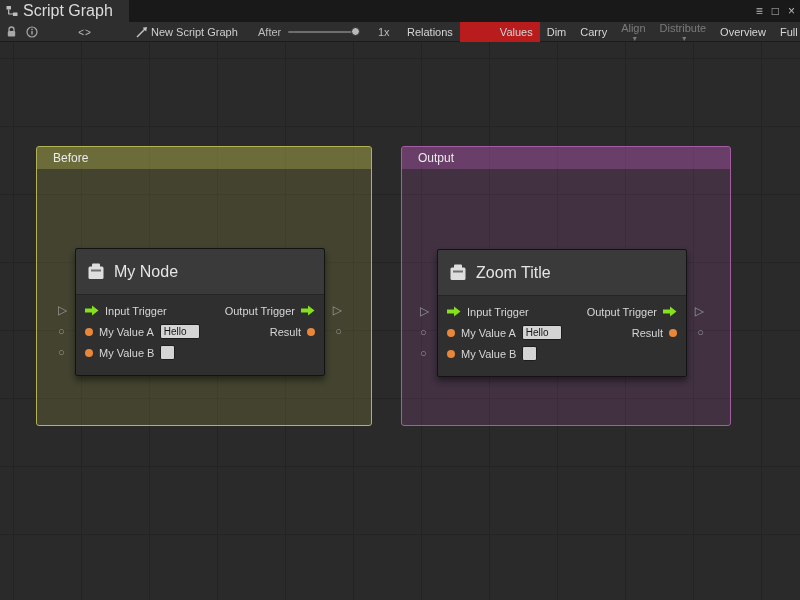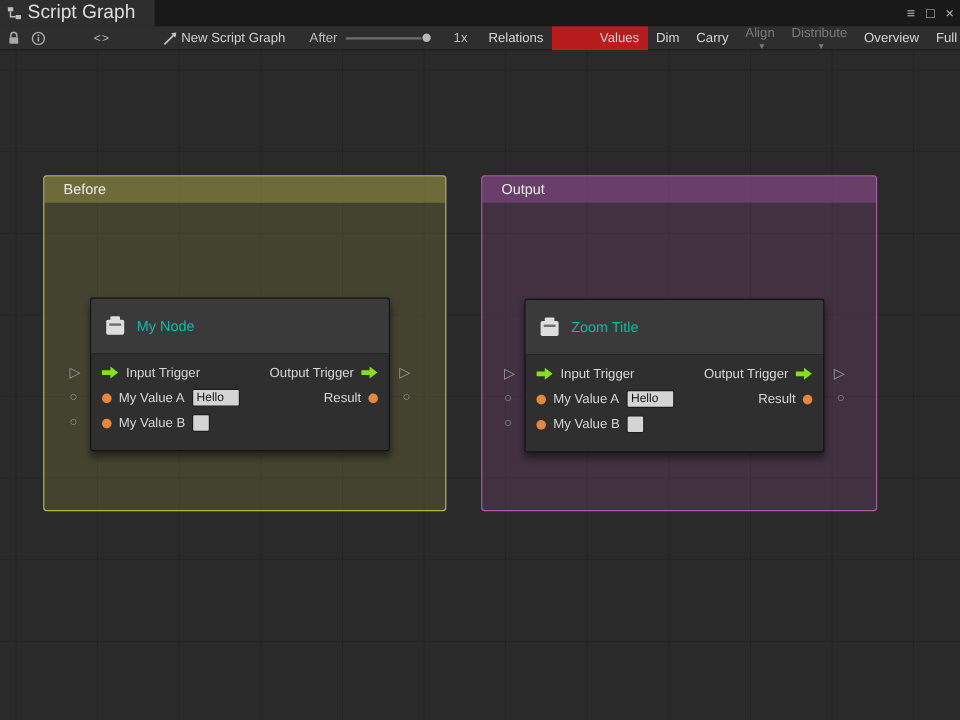--- a/index.html
+++ b/index.html
@@ -51,21 +51,21 @@
                   background:rgba(195,195,85,0.17); border:1px solid #b3b356; }
   .group.before .group-header { background:rgba(195,195,85,0.32); }
   .group.after { left:401px; top:104px; width:330px; height:280px;
                  background:rgba(200,95,200,0.15); border:1px solid #a35da3; }
   .group.after .group-header { background:rgba(200,95,200,0.30); }
 
   
   .node { position:absolute; width:250px; background:#2f2f2f; border:1px solid #131313;
           border-radius:2px; box-shadow:0 4px 6px rgba(0,0,0,0.45); }
   .node-header { height:46px; background:#3a3a3a; display:flex; align-items:center; gap:9px;
-                 padding:0 11px; border-bottom:1px solid #252525; font-size:12px; color:#14b8a6;
+                 padding:0 11px; border-bottom:1px solid #252525; font-size:16px; color:#e5e5e5;
                  border-radius:2px 2px 0 0; }
   .node-body { padding:5px 0 12px; }
   .node-row { height:21px; display:flex; align-items:center; justify-content:space-between;
               padding:0 9px; font-size:11px; color:#d6d6d6; }
   .pside { display:flex; align-items:center; gap:6px; }
   .dot { width:8px; height:8px; border-radius:50%; background:#e8873a; flex:0 0 auto; }
   .arrow-svg { display:block; flex:0 0 auto; }
   .field { height:15px; background:#d4d4d4; border:1px solid #1d1d1d; border-radius:2px; color:#141414;
            font-size:10px; padding:0 3px; font-family:"Liberation Sans", sans-serif; outline:none; }
   .field.hello { width:40px; }

